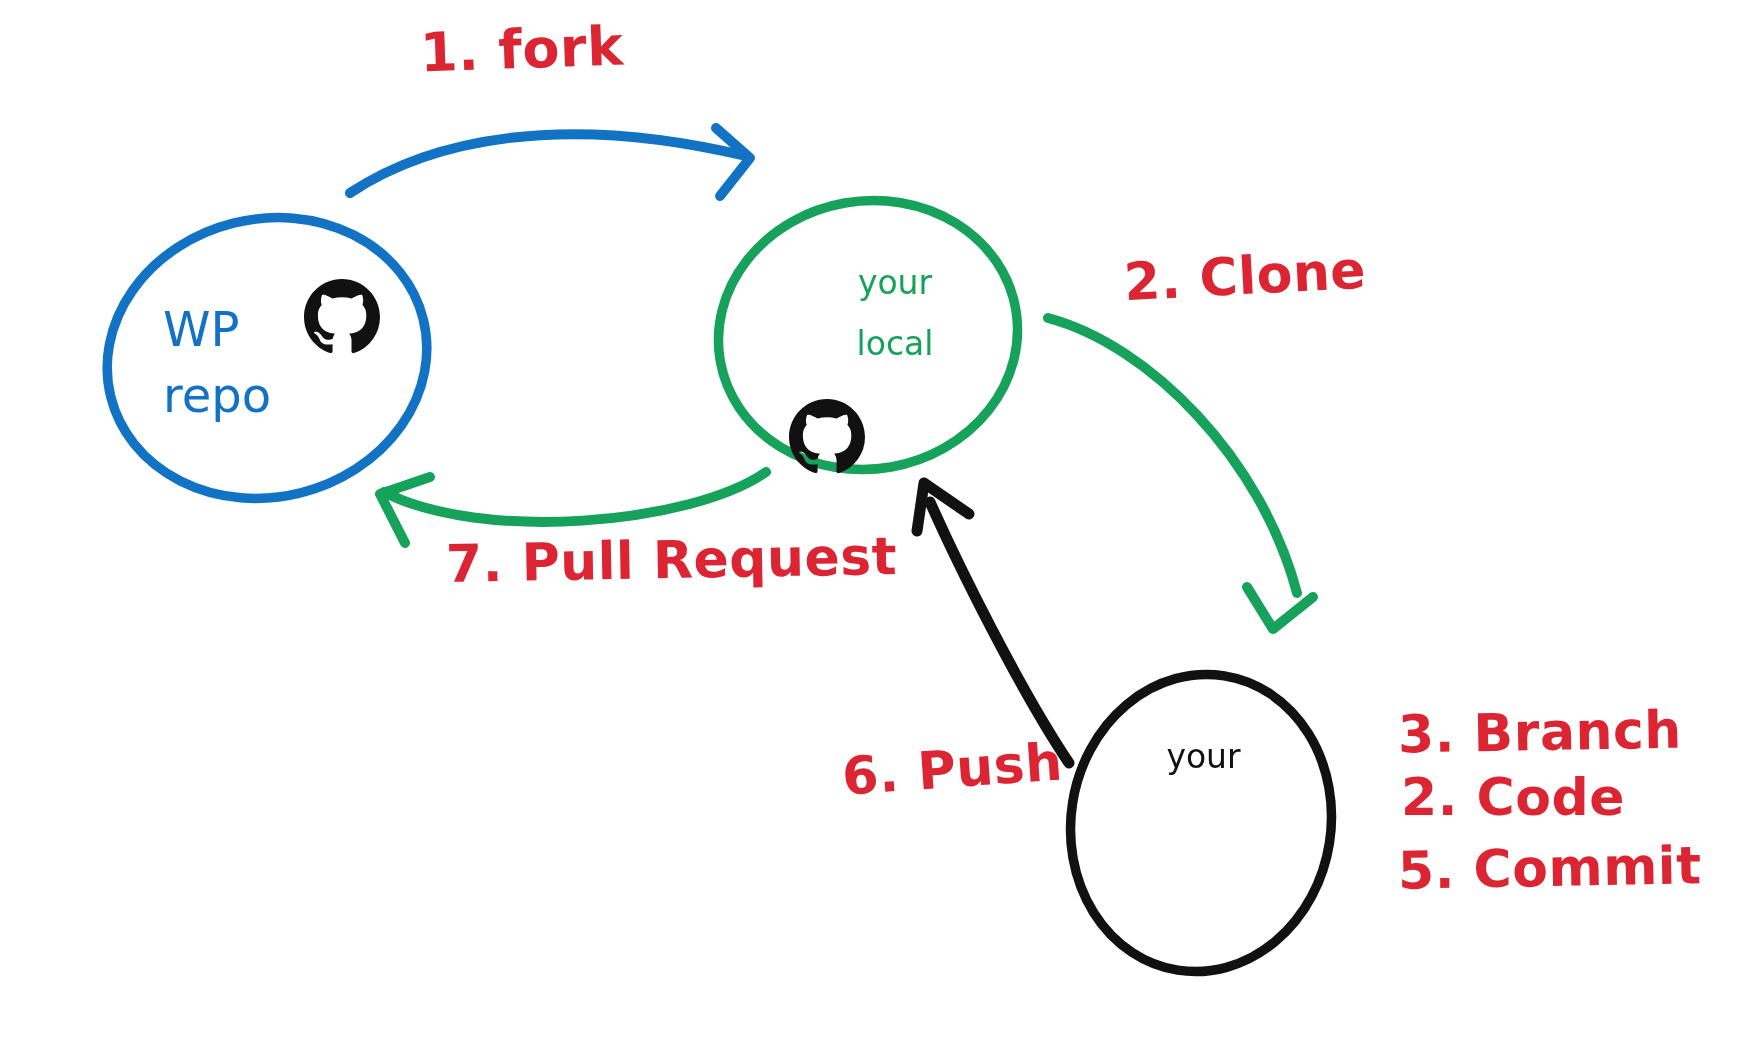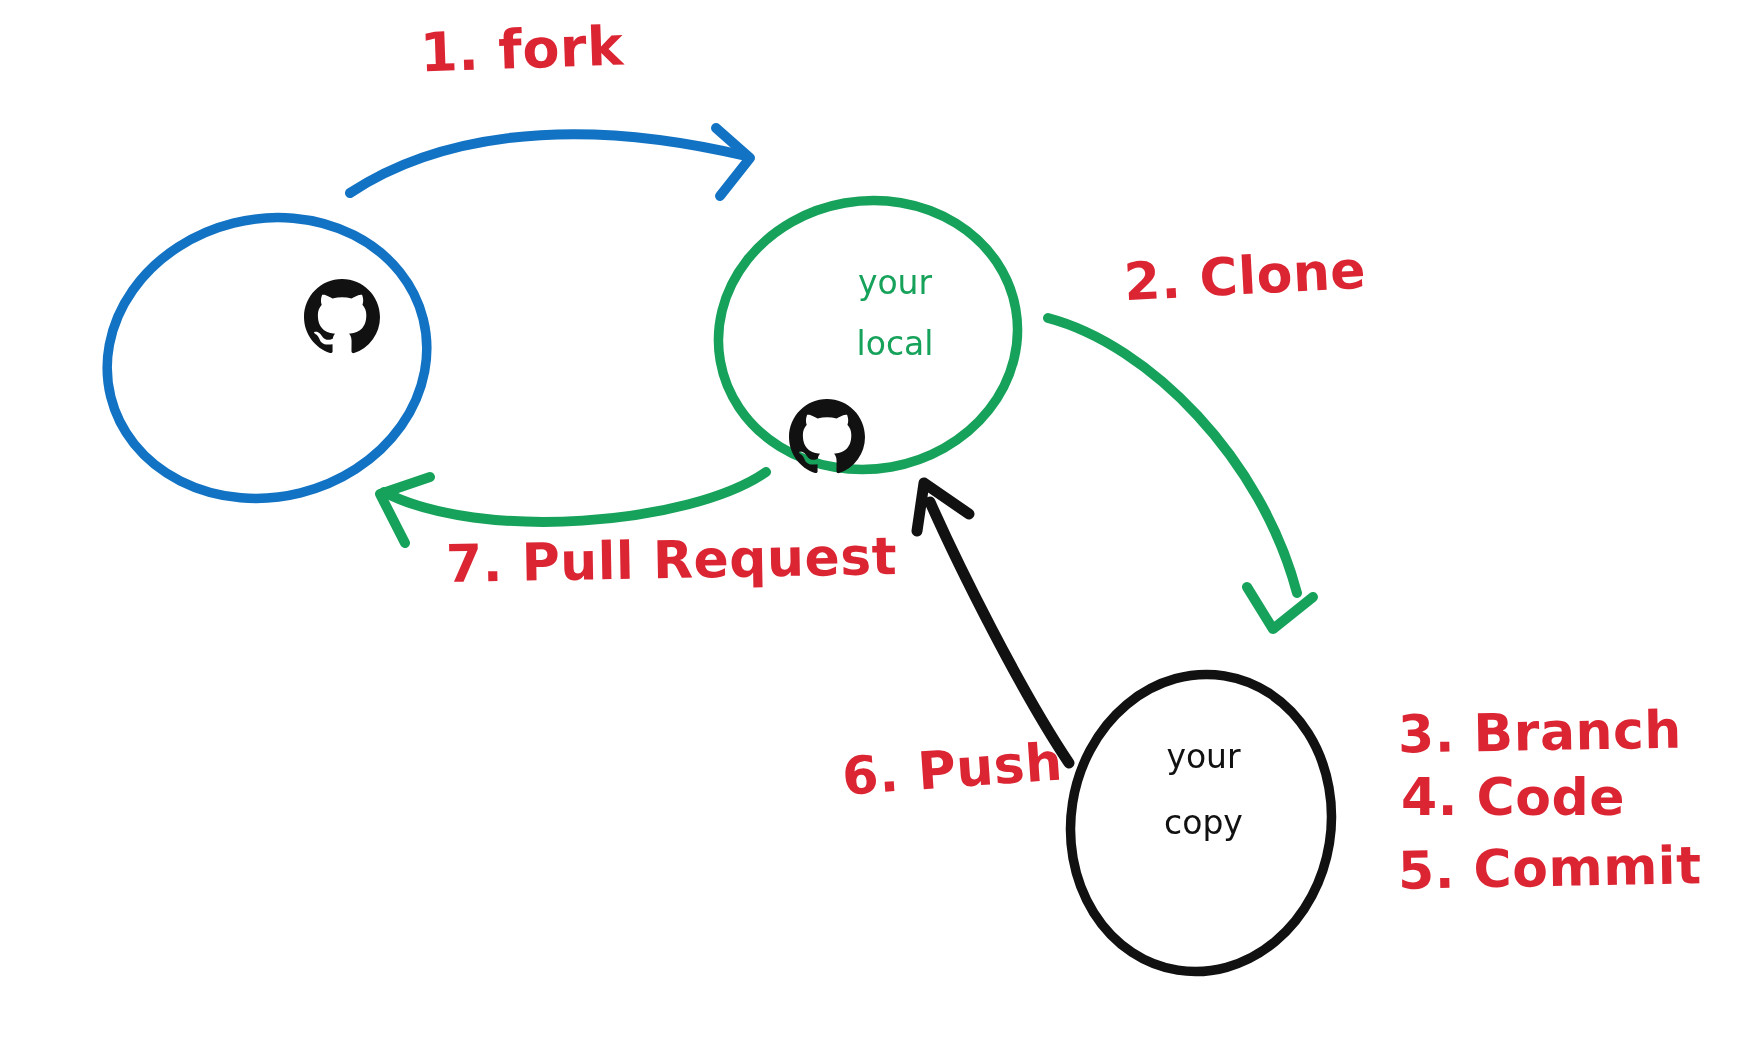--- a/index.html
+++ b/index.html
@@ -64,30 +64,33 @@
     <svg viewBox="0 0 16 16" width="76" height="76" xmlns="http://www.w3.org/2000/svg">
       <path fill-rule="evenodd" clip-rule="evenodd" d="M8 0C3.58 0 0 3.58 0 8c0 3.54 2.29 6.53 5.47 7.59.4.07.55-.17.55-.38 0-.19-.01-.82-.01-1.49-2.01.37-2.53-.49-2.69-.94-.09-.23-.48-.94-.82-1.13-.28-.15-.68-.52-.01-.53.63-.01 1.08.58 1.23.82.72 1.21 1.87.87 2.33.66.07-.52.28-.87.51-1.07-1.78-.2-3.64-.89-3.64-3.95 0-.87.31-1.59.82-2.15-.08-.2-.36-1.02.08-2.12 0 0 .67-.21 2.2.82.64-.18 1.32-.27 2-.27s1.36.09 2 .27c1.53-1.04 2.2-.82 2.2-.82.44 1.1.16 1.92.08 2.12.51.56.82 1.27.82 2.15 0 3.07-1.87 3.75-3.65 3.95.29.25.54.73.54 1.48 0 1.07-.01 1.93-.01 2.2 0 .21.15.46.55.38A8.013 8.013 0 0 0 16 8c0-4.42-3.58-8-8-8z" fill="#111111"></path>
     </svg>
   </div>
   <div class="gh-icon" id="gh-icon-fork" aria-label="github-octocat-mark">
     <svg viewBox="0 0 16 16" width="76" height="76" xmlns="http://www.w3.org/2000/svg">
       <path fill-rule="evenodd" clip-rule="evenodd" d="M8 0C3.58 0 0 3.58 0 8c0 3.54 2.29 6.53 5.47 7.59.4.07.55-.17.55-.38 0-.19-.01-.82-.01-1.49-2.01.37-2.53-.49-2.69-.94-.09-.23-.48-.94-.82-1.13-.28-.15-.68-.52-.01-.53.63-.01 1.08.58 1.23.82.72 1.21 1.87.87 2.33.66.07-.52.28-.87.51-1.07-1.78-.2-3.64-.89-3.64-3.95 0-.87.31-1.59.82-2.15-.08-.2-.36-1.02.08-2.12 0 0 .67-.21 2.2.82.64-.18 1.32-.27 2-.27s1.36.09 2 .27c1.53-1.04 2.2-.82 2.2-.82.44 1.1.16 1.92.08 2.12.51.56.82 1.27.82 2.15 0 3.07-1.87 3.75-3.65 3.95.29.25.54.73.54 1.48 0 1.07-.01 1.93-.01 2.2 0 .21.15.46.55.38A8.013 8.013 0 0 0 16 8c0-4.42-3.58-8-8-8z" fill="#111111"></path>
     </svg>
   </div>
 
+  <div class="txt node-label" id="wp-repo-label">
+    <span class="line">WP</span>
+    <span class="line">repo</span>
+  </div>
   <div class="txt node-label" id="your-fork-label">
     <span class="line">your</span>
     <span class="line">local</span>
   </div>
   <div class="txt node-label" id="local-copy-label">
     <span class="line">your</span>
-    <span class="line">copy</span>
   </div>
 
   <div class="txt step-label" id="label-step1">1. fork</div>
   <div class="txt step-label" id="label-step2">2. Clone</div>
   <div class="txt step-label" id="label-step3">3. Branch</div>
-  <div class="txt step-label" id="label-step4">4. Code</div>
+  <div class="txt step-label" id="label-step4">2. Code</div>
   <div class="txt step-label" id="label-step5">5. Commit</div>
   <div class="txt step-label" id="label-step6">6. Push</div>
   <div class="txt step-label" id="label-step7">7. Pull Request</div>
 
 </div>
 
 </body></html>

